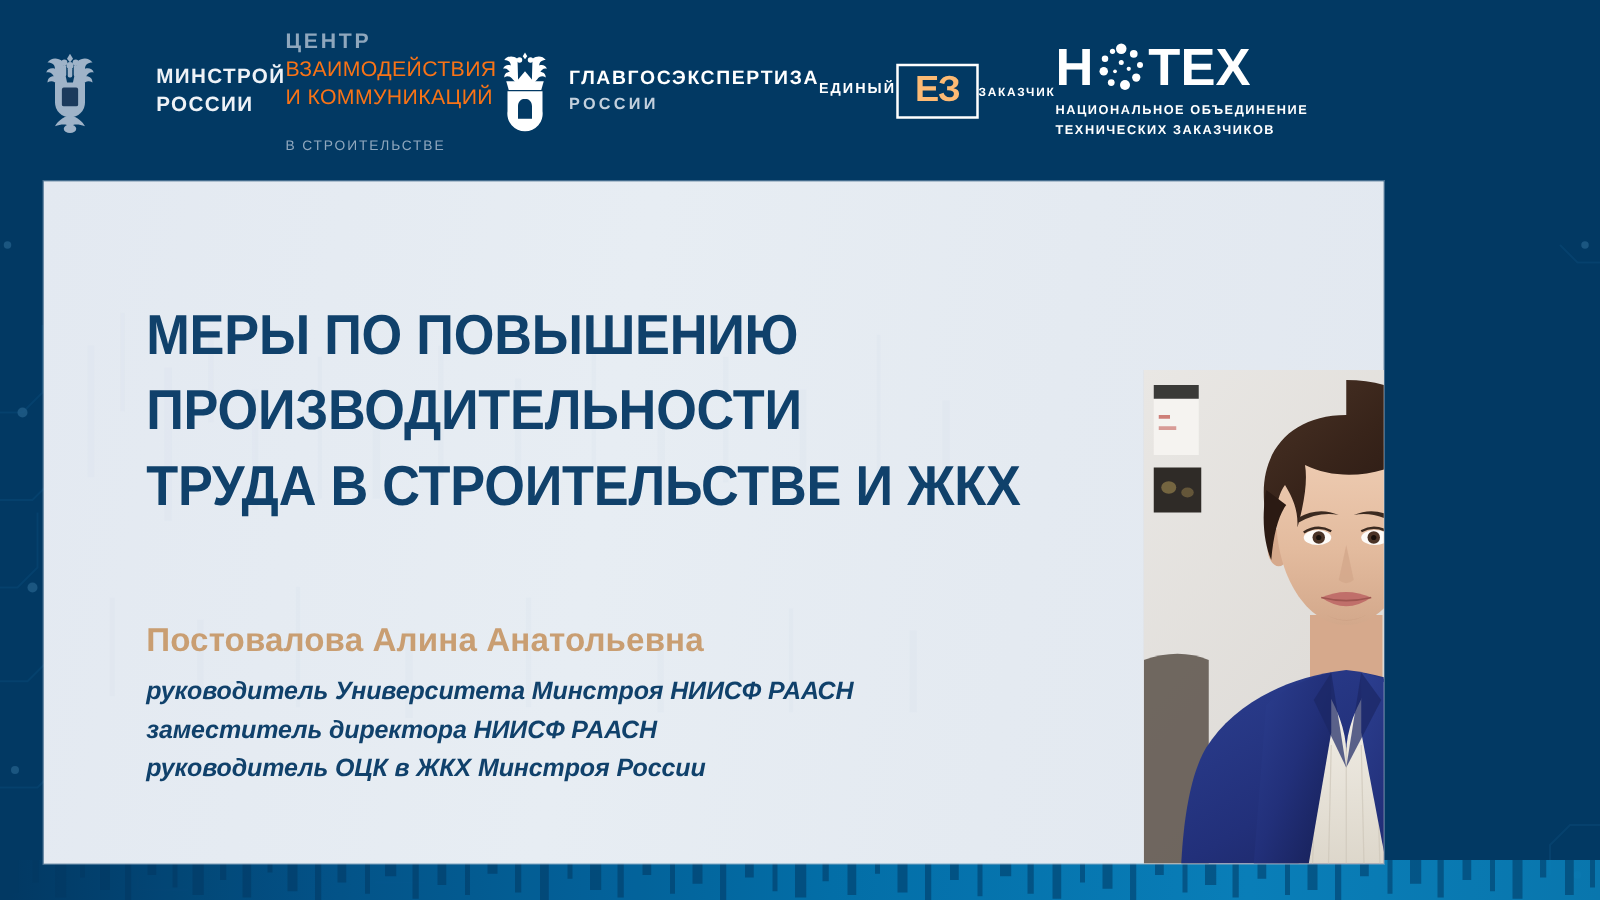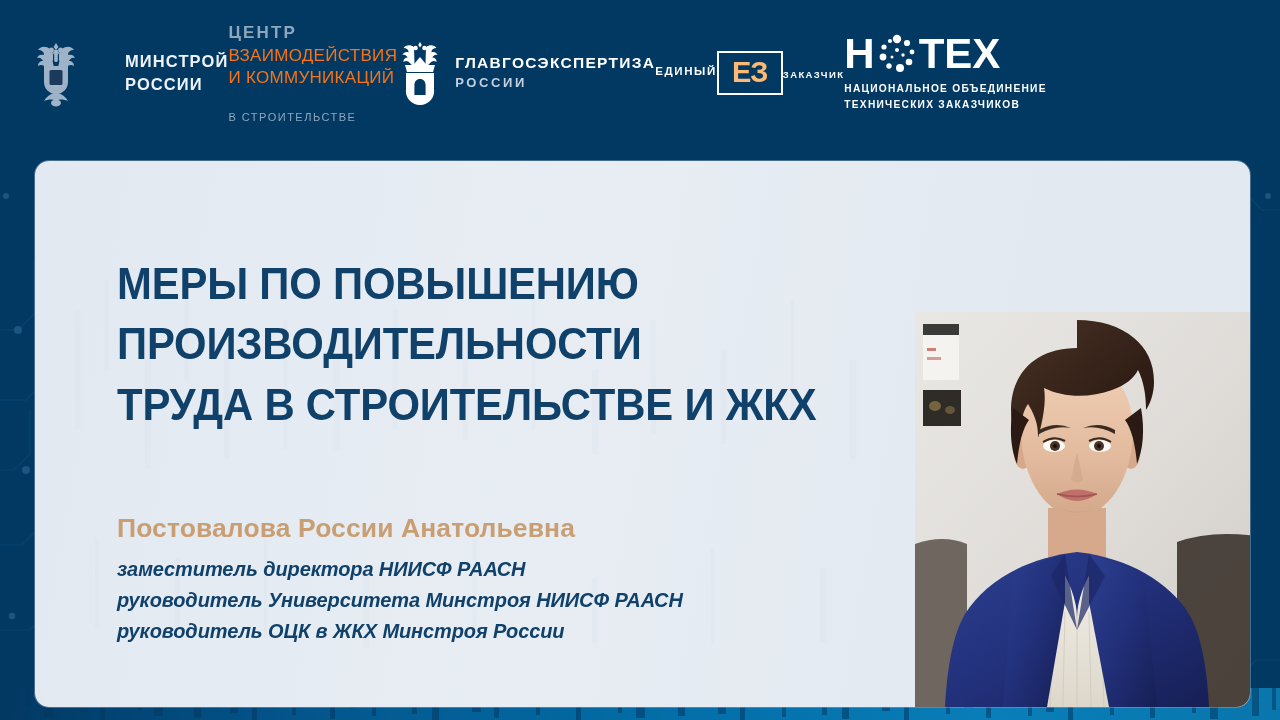--- a/index.html
+++ b/index.html
@@ -123,28 +123,27 @@
   .logo-notekh .n-sub2 {
     font-size: 10.2px; font-weight: 700; letter-spacing: 1.25px; color: #ffffff;
     line-height: 1.55;
   }
   .logo-notekh .n-sub1 { margin-top: 6px; }
 
   
   .card {
     position: absolute;
     left: 35px;
-    top: 161px;
-    width: 1215px;
+    top: 145px;
+    width: 1072px;
     height: 546px;
     background:
       linear-gradient(100deg, #e3e9f1 0%, #e7edf3 42%, #e4eaf1 72%, #e2e8f0 100%);
     box-shadow: 0 0 0 1px rgba(150,172,196,.45);
     overflow: hidden;
-    border-radius: 14px;
   }
   .card-texture {
     position: absolute;
     inset: 0;
     opacity: .5;
     pointer-events: none;
   }
 
   
   .title {
@@ -429,23 +428,23 @@
         <rect x="560" y="420" width="6" height="65"></rect>
         <rect x="680" y="390" width="4" height="95"></rect>
         <rect x="790" y="410" width="7" height="75"></rect>
       </g>
     </svg>
 
     <h1 class="title">МЕРЫ ПО ПОВЫШЕНИЮ ПРОИЗВОДИТЕЛЬНОСТИ
 ТРУДА В СТРОИТЕЛЬСТВЕ И ЖКХ</h1>
 
     <div class="speaker">
-      <div class="speaker-name">Постовалова России Анатольевна</div>
+      <div class="speaker-name">Постовалова Алина Анатольевна</div>
+      <div class="speaker-role">руководитель Университета Минстроя НИИСФ РААСН</div>
       <div class="speaker-role">заместитель директора НИИСФ РААСН</div>
-      <div class="speaker-role">руководитель Университета Минстроя НИИСФ РААСН</div>
       <div class="speaker-role">руководитель ОЦК в ЖКХ Минстроя России</div>
     </div>
 
     <div class="portrait">
       <svg viewBox="0 0 340 395" width="340" height="395" aria-hidden="true">
         <defs>
           <linearGradient id="wallG" x1="0" y1="0" x2="1" y2="1">
             <stop offset="0%" stop-color="#e9e7e4"></stop>
             <stop offset="55%" stop-color="#dfdcd8"></stop>
             <stop offset="100%" stop-color="#cfcbc6"></stop>

